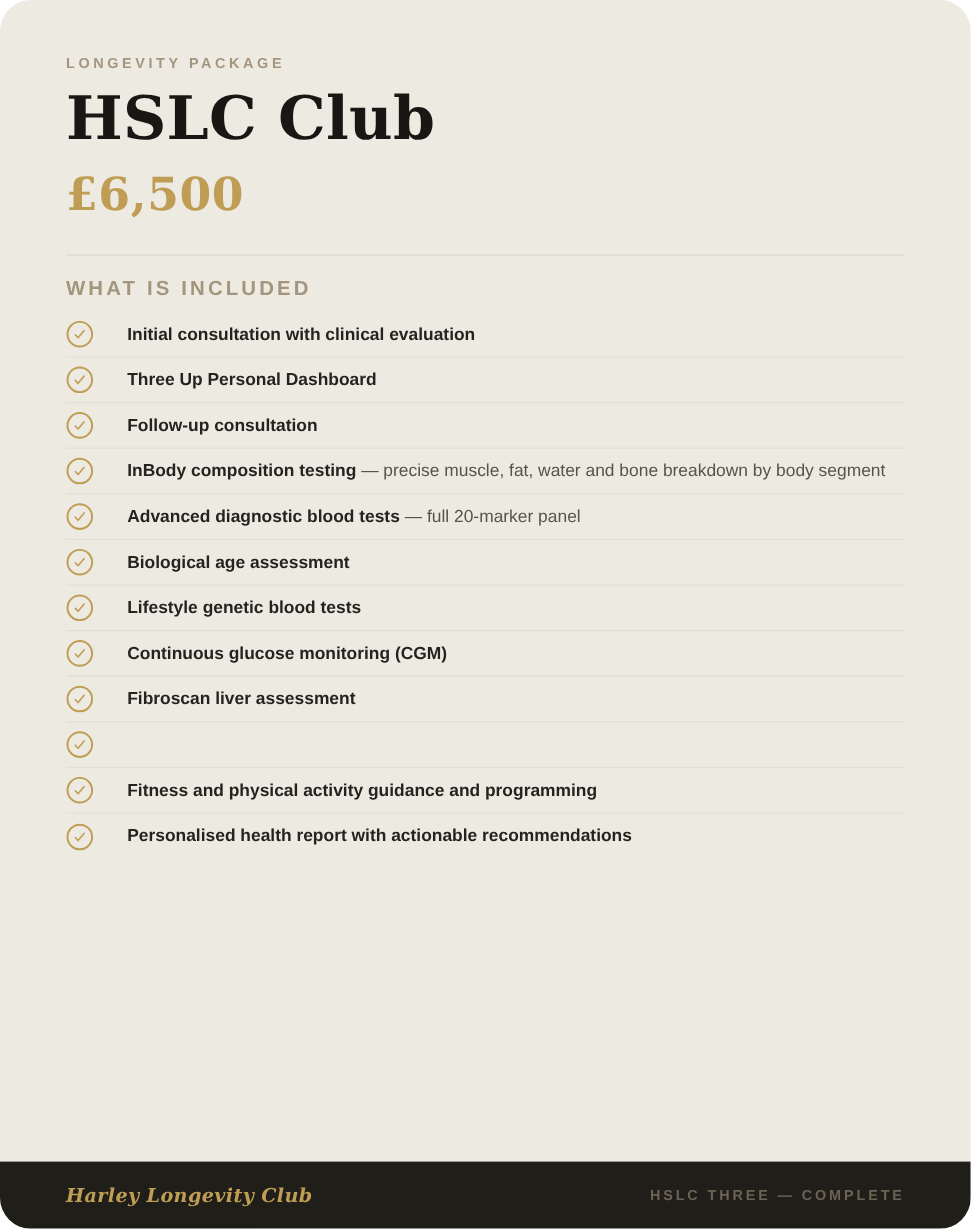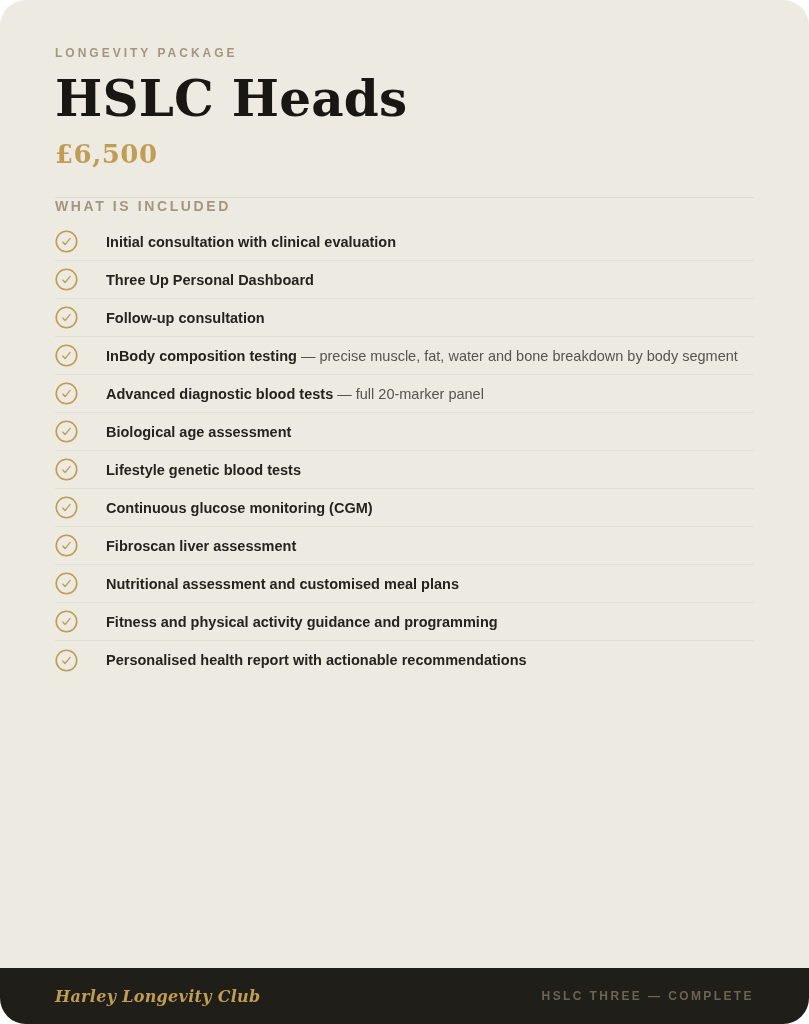--- a/index.html
+++ b/index.html
@@ -44,38 +44,39 @@
     font-weight:700;
     font-size:50px;
     line-height:1.04;
     letter-spacing:0.2px;
     color:var(--ink);
   }
   .price{
     margin-top:14px;
     font-family:"DejaVu Serif","Liberation Serif",serif;
     font-weight:700;
-    font-size:26px;
+    font-size:38px;
     color:var(--gold);
     letter-spacing:0.5px;
   }
   .description{
     margin-top:17px;
     max-width:708px;
     font-size:16.5px;
     line-height:28px;
     color:var(--body-gray);
   }
   .section-divider{
     margin-top:28px;
     border:none;
     border-top:1px solid var(--divider);
   }
   .section-label{
-    font-size:14px;
+    margin-top:18px;
+    font-size:17px;
     font-weight:600;
     letter-spacing:2.6px;
     color:var(--gold-dim);
     text-transform:uppercase;
   }
   .included-list{
     list-style:none;
     margin-top:9px;
   }
   .row{
@@ -128,21 +129,21 @@
     text-transform:uppercase;
   }
 </style>
 </head>
 <body>
 
 <div class="card">
   <div class="content">
 
     <div class="eyebrow">LONGEVITY PACKAGE</div>
-    <h1 class="title">HSLC Heads</h1>
+    <h1 class="title">HSLC Club</h1>
     <div class="price">£6,500</div>
 
     <hr class="section-divider">
 
     <div class="section-label">WHAT IS INCLUDED</div>
 
     <ul class="included-list">
   <li class="row">
     <span class="check">
       <svg viewBox="0 0 24 24" width="23" height="23" aria-hidden="true">
@@ -233,21 +234,20 @@
     <span class="row-text"><strong class="row-label">Fibroscan liver assessment</strong><span class="row-detail"></span></span>
   </li>
 
   <li class="row">
     <span class="check">
       <svg viewBox="0 0 24 24" width="23" height="23" aria-hidden="true">
         <circle cx="12" cy="12" r="10.7" fill="none" stroke="currentColor" stroke-width="1.7"></circle>
         <path d="M8.1 12.5l2.4 2.6 5.3-6.3" fill="none" stroke="currentColor" stroke-width="1.35" stroke-linecap="round" stroke-linejoin="round"></path>
       </svg>
     </span>
-    <span class="row-text"><strong class="row-label">Nutritional assessment and customised meal plans</strong><span class="row-detail"></span></span>
   </li>
 
   <li class="row">
     <span class="check">
       <svg viewBox="0 0 24 24" width="23" height="23" aria-hidden="true">
         <circle cx="12" cy="12" r="10.7" fill="none" stroke="currentColor" stroke-width="1.7"></circle>
         <path d="M8.1 12.5l2.4 2.6 5.3-6.3" fill="none" stroke="currentColor" stroke-width="1.35" stroke-linecap="round" stroke-linejoin="round"></path>
       </svg>
     </span>
     <span class="row-text"><strong class="row-label">Fitness and physical activity guidance and programming</strong><span class="row-detail"></span></span>

